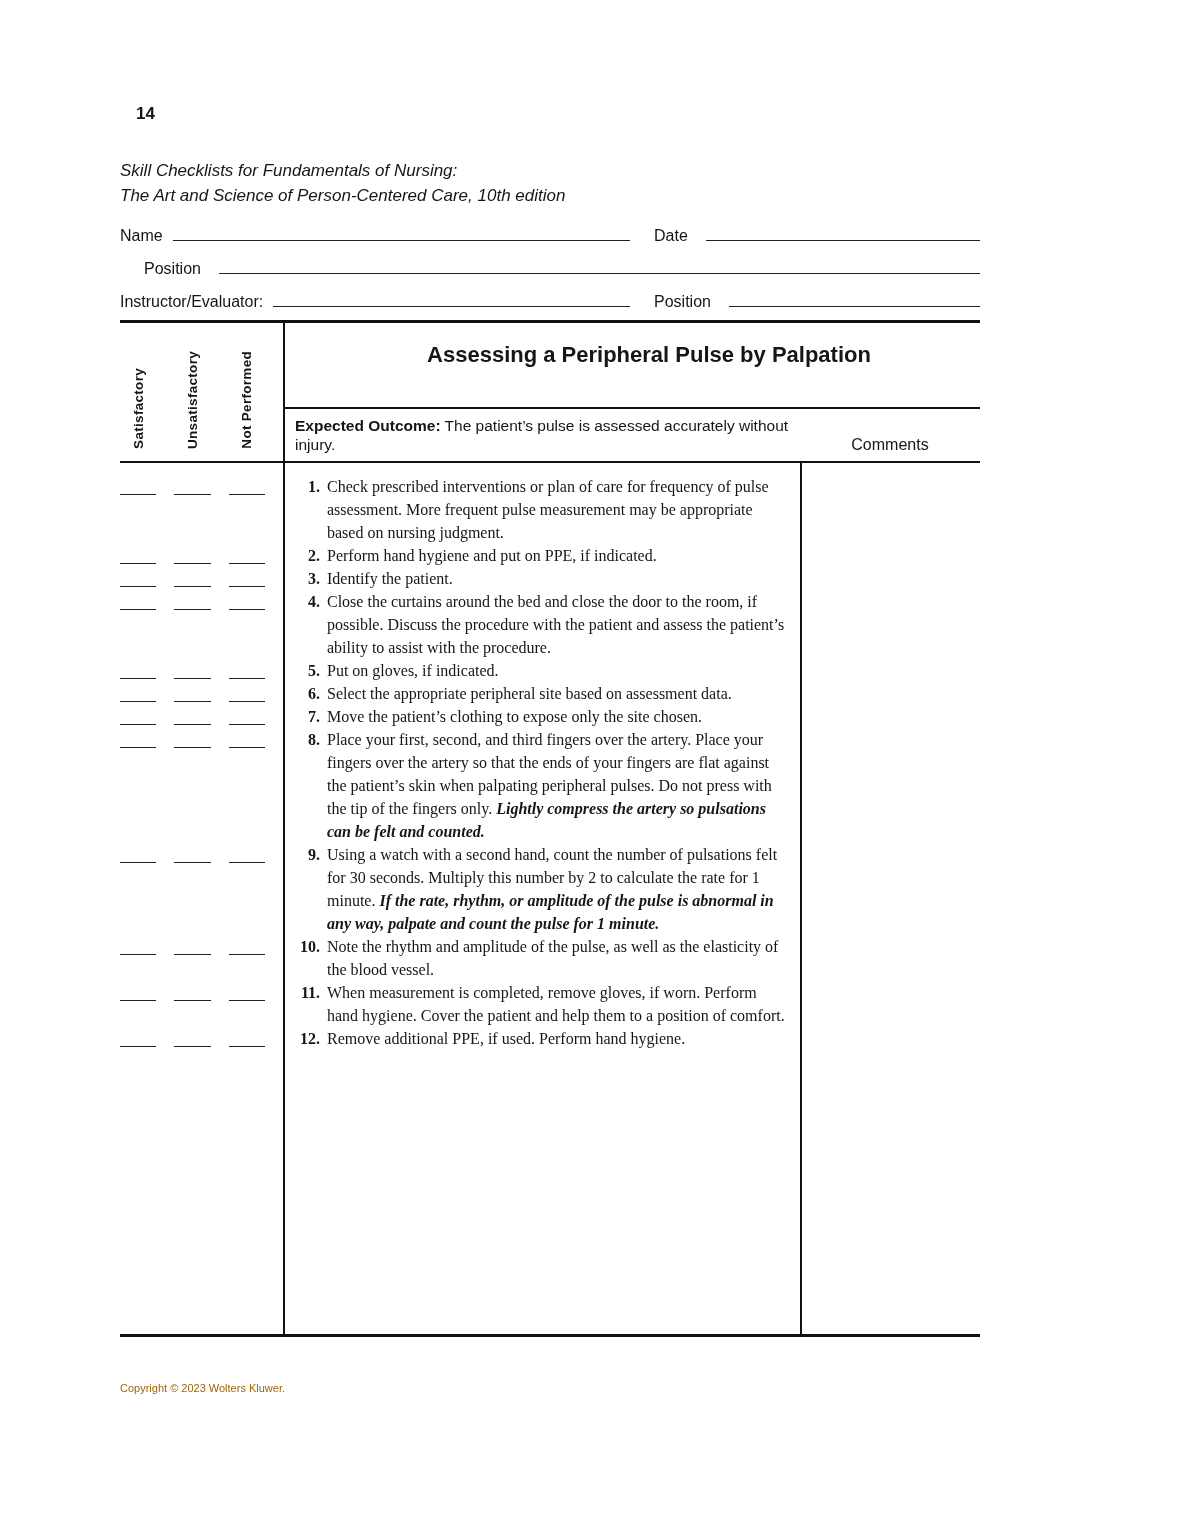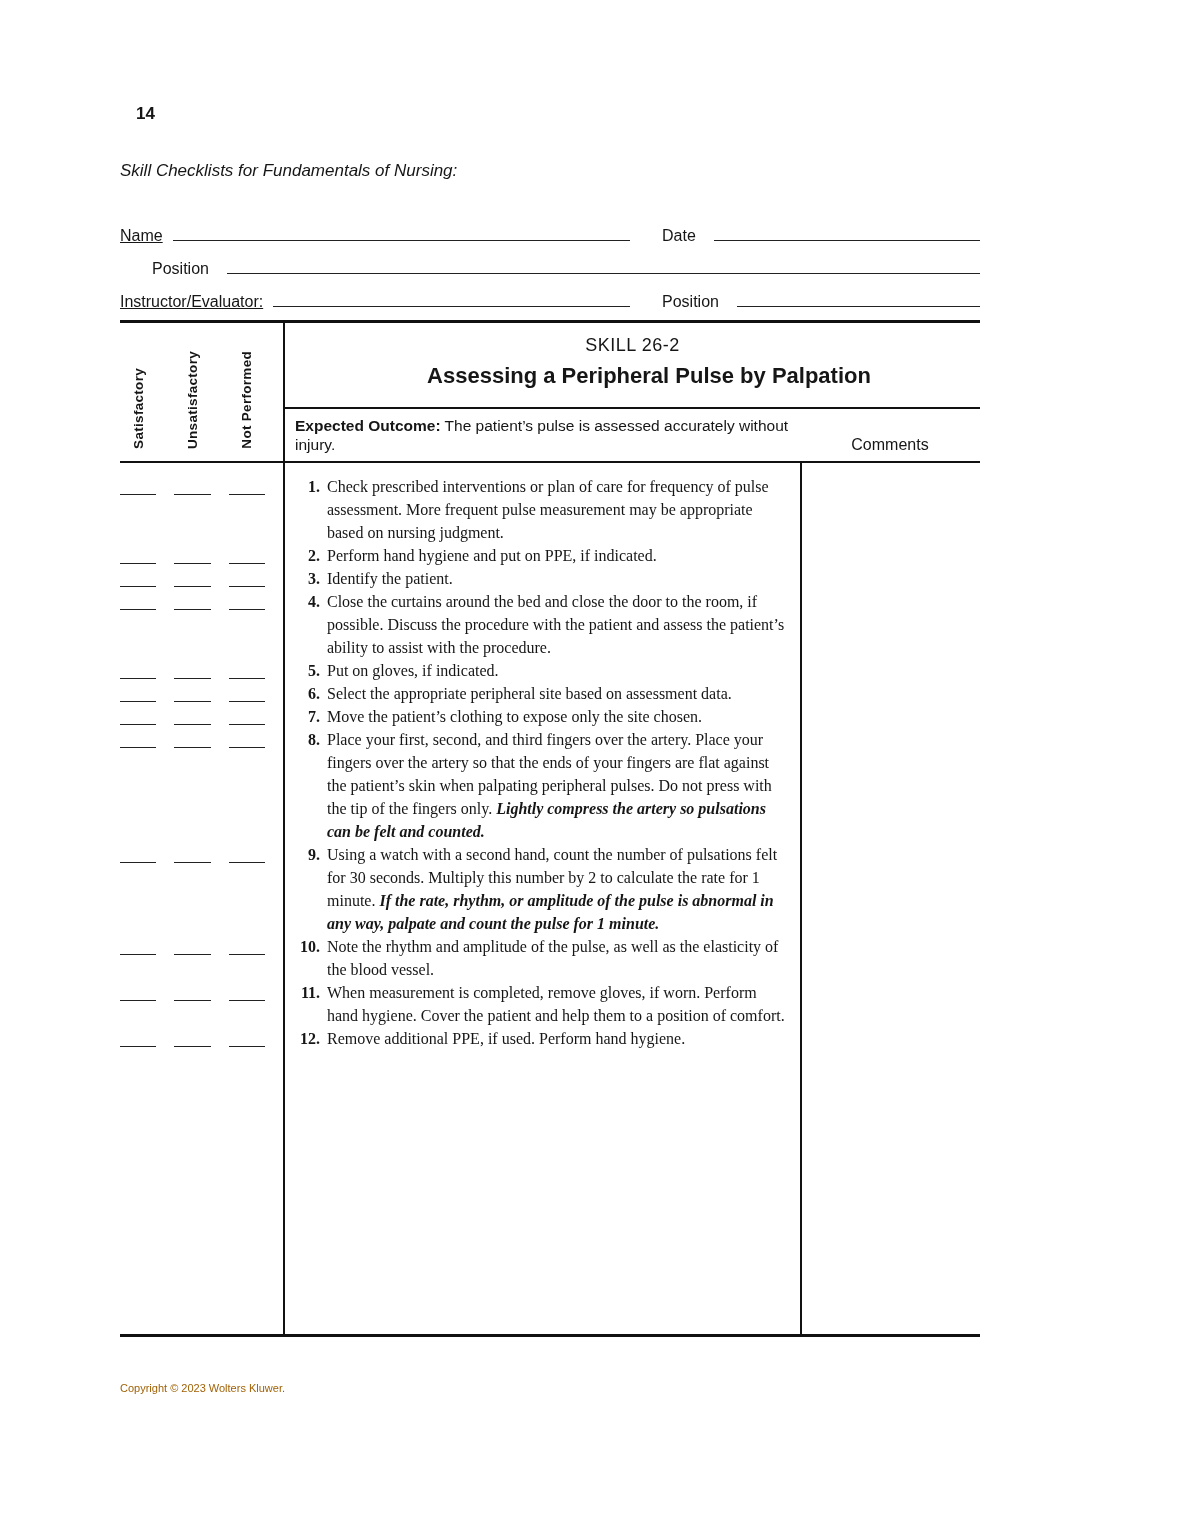--- a/index.html
+++ b/index.html
@@ -12,22 +12,22 @@
     position: relative;
   }
   .content { position: absolute; left: 120px; top: 0; width: 860px; height: 1523px; }
 
   .page-number { position: absolute; top: 104px; left: 16px; font-size: 17px; font-weight: bold; }
 
   .book-title { position: absolute; top: 158px; left: 0; font-size: 17px; font-style: italic; line-height: 25px; }
 
   .form-section { position: absolute; top: 212px; left: 0; width: 860px; }
   .form-row { display: flex; height: 33px; align-items: flex-end; font-size: 16px; }
-  .form-half-left { width: 510px; display: flex; align-items: flex-end; text-decoration: underline; }
-  .form-half-right { flex: 1; margin-left: 32px; display: flex; align-items: flex-end; gap: 8px; }
+  .form-half-left { width: 510px; display: flex; align-items: flex-end; }
+  .form-half-right { flex: 1; margin-left: 24px; display: flex; align-items: flex-end; gap: 8px; }
   .form-label { white-space: nowrap; padding-right: 10px; }
   .rule { flex: 1; border-bottom: 1.5px solid #222; margin-bottom: 4px; }
 
   .checklist {
     position: absolute; top: 320px; left: 0; width: 860px; height: 1017px;
     border-top: 3px solid #111; border-bottom: 3px solid #111;
     display: flex; flex-direction: column;
   }
   .cl-header { display: flex; height: 138px; flex-shrink: 0; }
   .cl-left-headers { width: 163px; flex-shrink: 0; display: flex; }
@@ -63,20 +63,21 @@
 </style>
 </head>
 <body>
 
 <div class="content">
 
   <div class="page-number">14</div>
 
   <div class="book-title">
     <div>Skill Checklists for Fundamentals of Nursing:</div>
+    <div>The Art and Science of Person-Centered Care, 10th edition</div>
   </div>
 
   <div class="form-section">
     <div class="form-row">
       <div class="form-half-left">
         <span class="form-label">Name</span>
         <span class="rule"></span>
       </div>
       <div class="form-half-right">
         <span class="form-label">Date</span>
@@ -110,21 +111,20 @@
         </div>
         <div class="col-slot">
           <span class="rot-label">Unsatisfactory</span>
         </div>
         <div class="col-slot">
           <span class="rot-label">Not Performed</span>
         </div>
       </div>
       <div class="cl-title-area">
         <div class="title-block">
-          <div class="skill-number">SKILL 26-2</div>
           <div class="skill-title">Assessing a Peripheral Pulse by Palpation</div>
         </div>
         <div class="outcome-row">
           <div class="outcome">
             <b>Expected Outcome:</b><span> The patient’s pulse is assessed accurately without injury.</span>
           </div>
           <div class="comments-header">Comments</div>
         </div>
       </div>
     </div>

